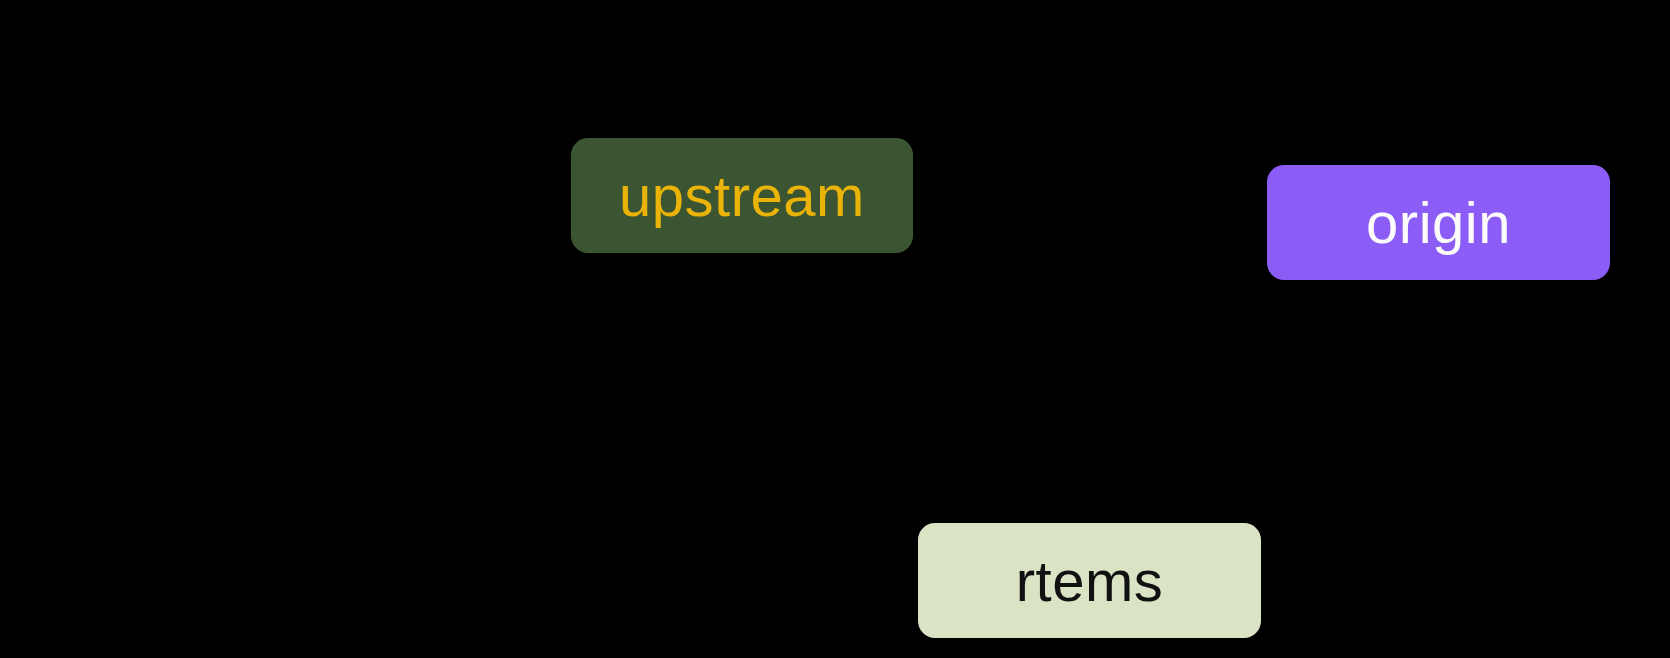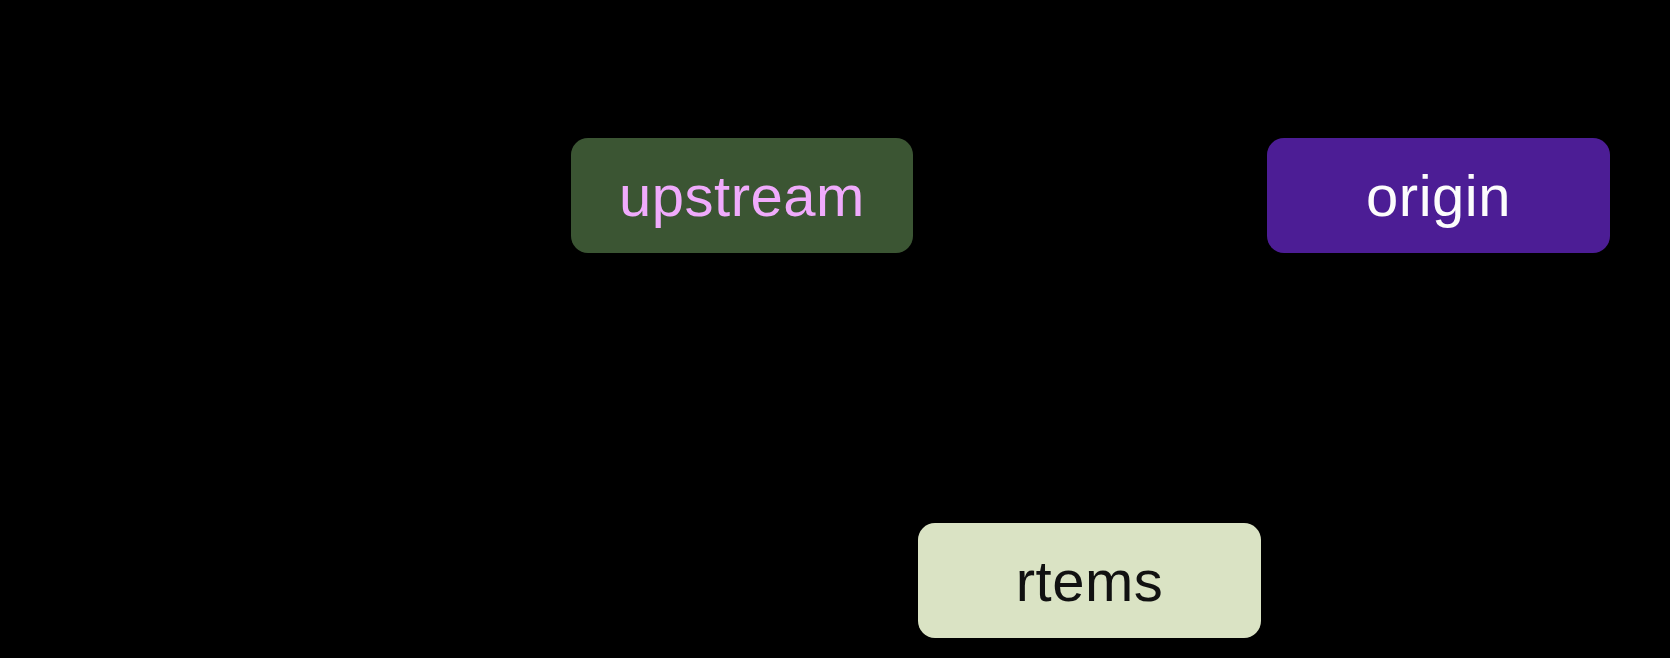--- a/index.html
+++ b/index.html
@@ -31,24 +31,24 @@
     white-space: nowrap;
     letter-spacing: 0.5px;
   }
 </style>
 </head>
 <body>
 
 <div class="canvas">
 
   <div class="node node-upstream" style="background-color: rgb(59, 85, 51);">
-    <span class="node-label" style="color: #f0abfc;">upstream</span>
+    <span class="node-label" style="color: #eab308;">upstream</span>
   </div>
 
-  <div class="node node-origin" style="background-color: #4c1d95;">
+  <div class="node node-origin" style="background-color: #8b5cf6; margin-top: 27px;">
     <span class="node-label" style="color: rgb(252, 252, 252);">origin</span>
   </div>
 
   <div class="node node-rtems" style="background-color: rgb(218, 227, 196); justify-content: center;">
     <span class="node-label" style="color: rgb(17, 17, 17);">rtems</span>
   </div>
 
 </div>
 
 </body></html>

